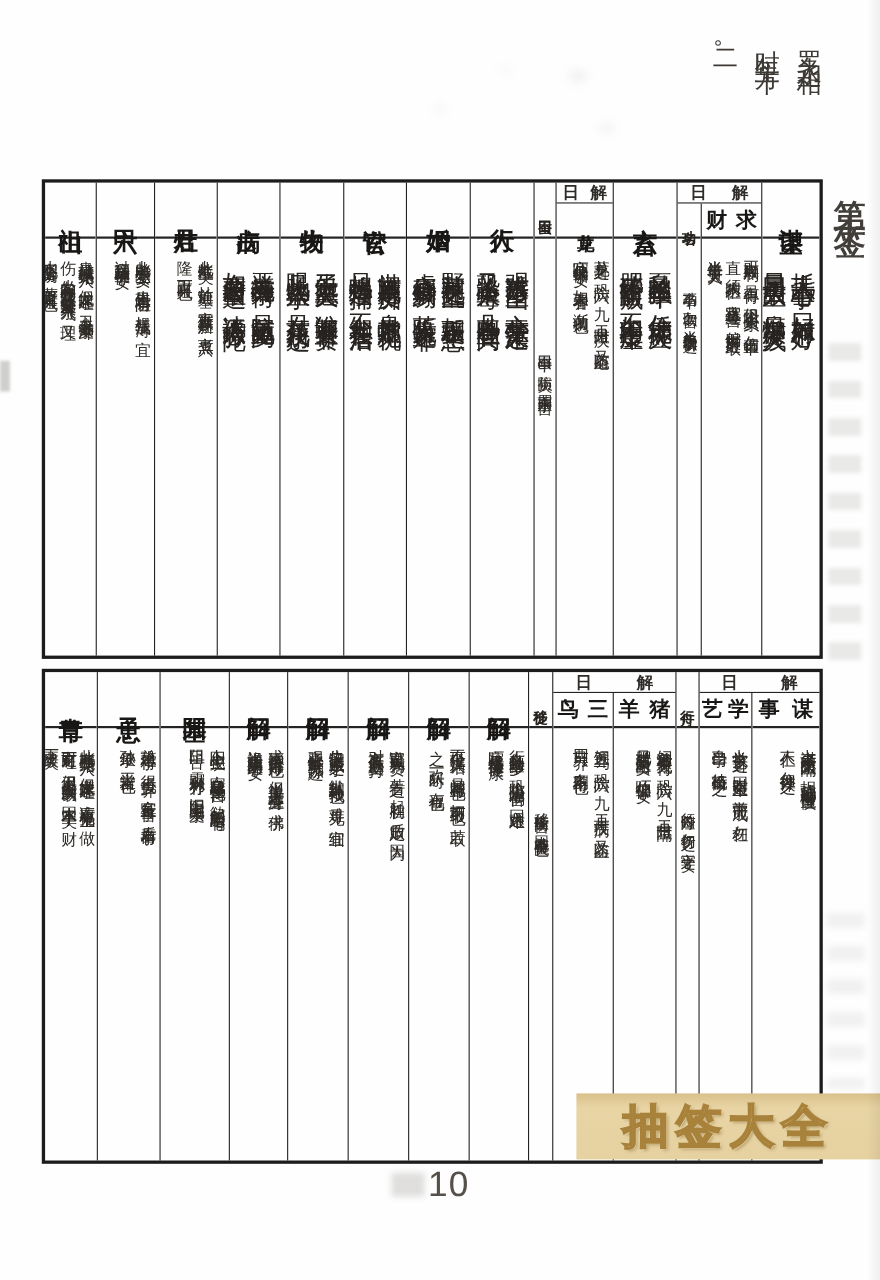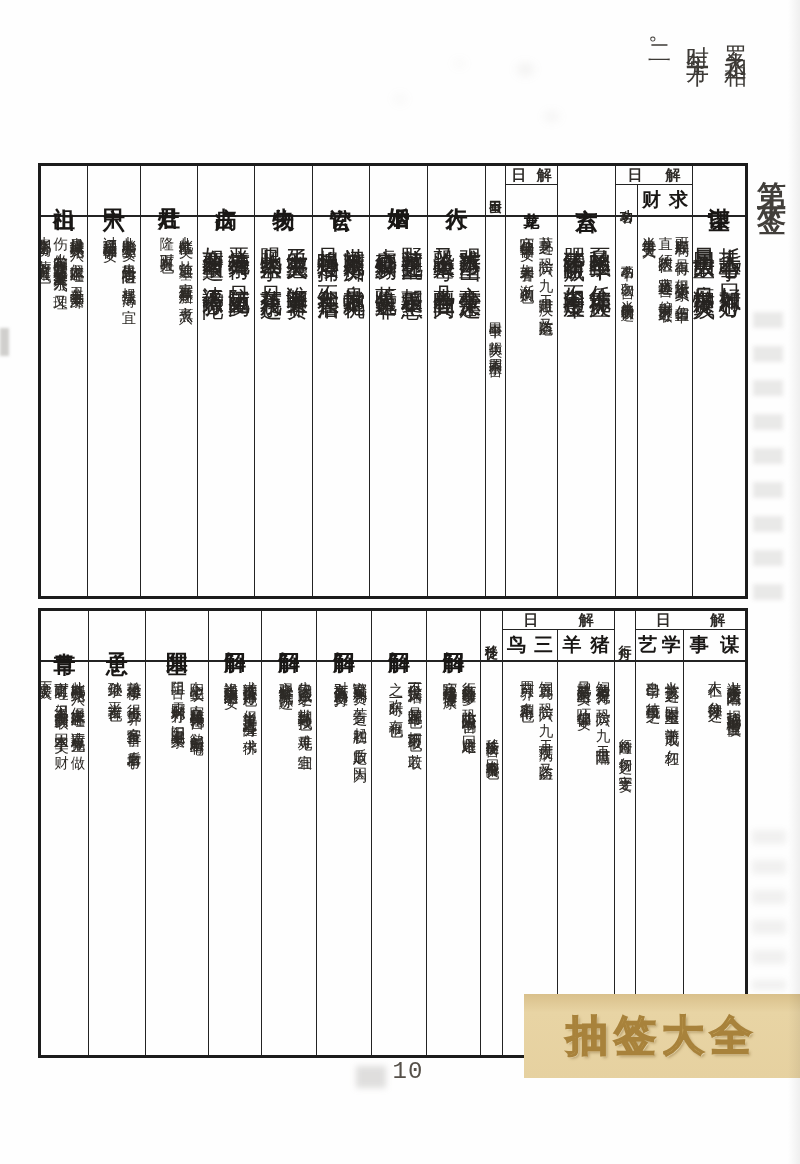--- a/index.html
+++ b/index.html
@@ -59,29 +59,29 @@
   .body{flex:1 1 auto;min-height:0;writing-mode:vertical-rl;text-orientation:upright;overflow:hidden;
     padding:8px 2px 2px 1px;box-sizing:border-box;}
   .vline{white-space:pre;}
   .t-verse{padding-top:13px;}
   .t-verse .vline{font-size:22px;letter-spacing:2px;line-height:26px;font-weight:500;color:#262320;}
   .t-note .vline{font-size:14.5px;letter-spacing:1.4px;line-height:19px;color:#2d2a26;}
   .t-note.dense .vline{line-height:16.5px;}
   .t-small .vline{font-size:13.5px;letter-spacing:1px;line-height:16px;color:#2d2a26;}
 
   
-  .watermark{position:absolute;left:524px;top:994px;width:276px;height:84px;z-index:6;
+  .watermark{position:absolute;left:524px;top:994px;width:276px;height:60px;z-index:6;
     background:linear-gradient(180deg,#d9c08b 0%,#e8d4a4 22%,#e6d1a0 100%);
     display:flex;align-items:center;justify-content:center;}
   .watermark .wm-text{font-size:42px;font-weight:700;letter-spacing:6px;
     color:#d3b369;-webkit-text-stroke:1.6px #a8823b;
     text-shadow:1px 1px 1px rgba(255,245,215,.8),2px 2px 3px rgba(110,80,25,.45);}
 
   .page-number{position:absolute;left:380px;top:1058px;width:56px;text-align:center;
-    font-size:24px;color:#555049;letter-spacing:1px;z-index:2;font-family:Liberation Mono, monospace;}
+    font-size:32px;color:#555049;letter-spacing:1px;z-index:2;font-family:Liberation Sans, sans-serif;}
 </style>
 </head>
 <body>
 
 <div class="page">
 
   <div class="ghost g-top"></div>
   <div class="ghost g-right"></div>
   <div class="ghost g-rb"></div>
   <div class="ghost g-left"></div>

